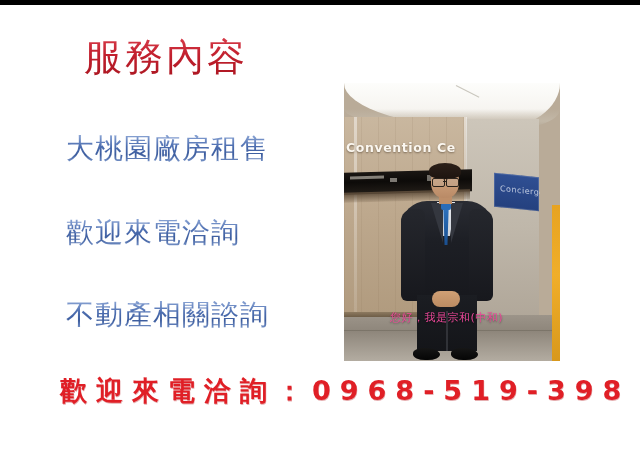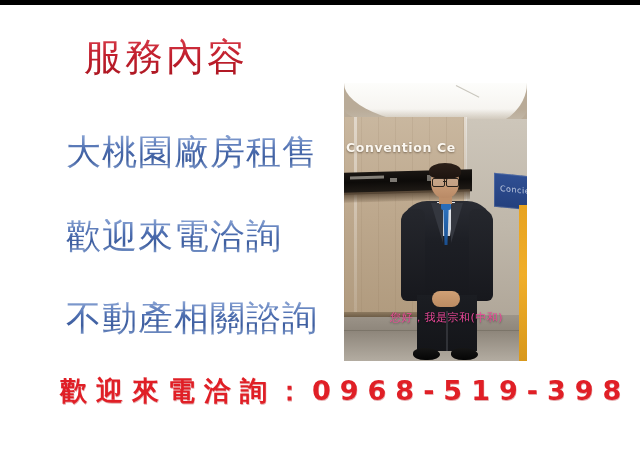--- a/index.html
+++ b/index.html
@@ -33,21 +33,21 @@
     -webkit-background-clip: text;
     background-clip: text;
     -webkit-text-fill-color: transparent;
     white-space: nowrap;
     line-height: 1;
   }
 
   .svc {
     position: absolute;
     left: 66px;
-    font-size: 35px;
+    font-size: 28px;
     font-weight: 400;
     letter-spacing: 1px;
     white-space: nowrap;
     line-height: 1;
     color: #4d6eb0;
     background: linear-gradient(180deg,#8aa4d4 0%, #4d6eb0 40%, #3d5d9e 70%, #7e9acd 100%);
     -webkit-background-clip: text;
     background-clip: text;
     -webkit-text-fill-color: transparent;
   }
@@ -66,21 +66,21 @@
     white-space: nowrap;
     line-height: 1;
     text-shadow: 0.5px 0.5px 0 rgba(180,20,25,0.35);
   }
 
   
   .photo {
     position: absolute;
     left: 344px;
     top: 78px;
-    width: 183px;
+    width: 216px;
     height: 278px;
     overflow: hidden;
     background: #b9ab98;
   }
 
   
   .ph-ceiling {
     position: absolute;
     left: 0; top: 0;
     width: 100%;

